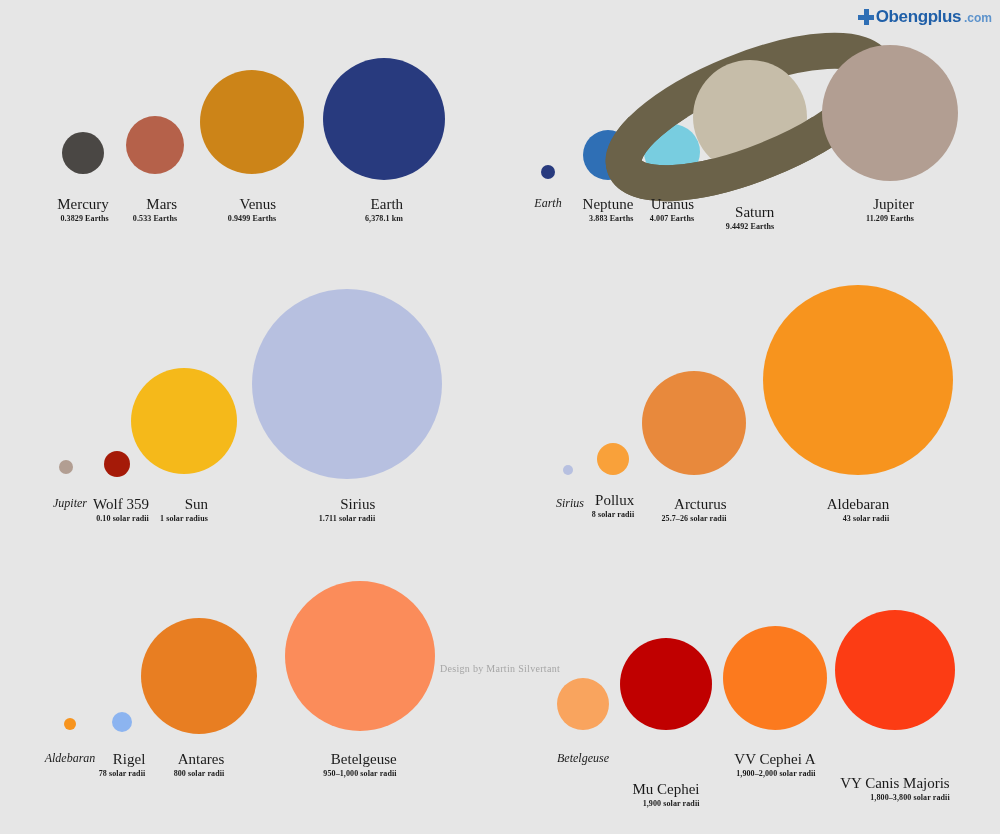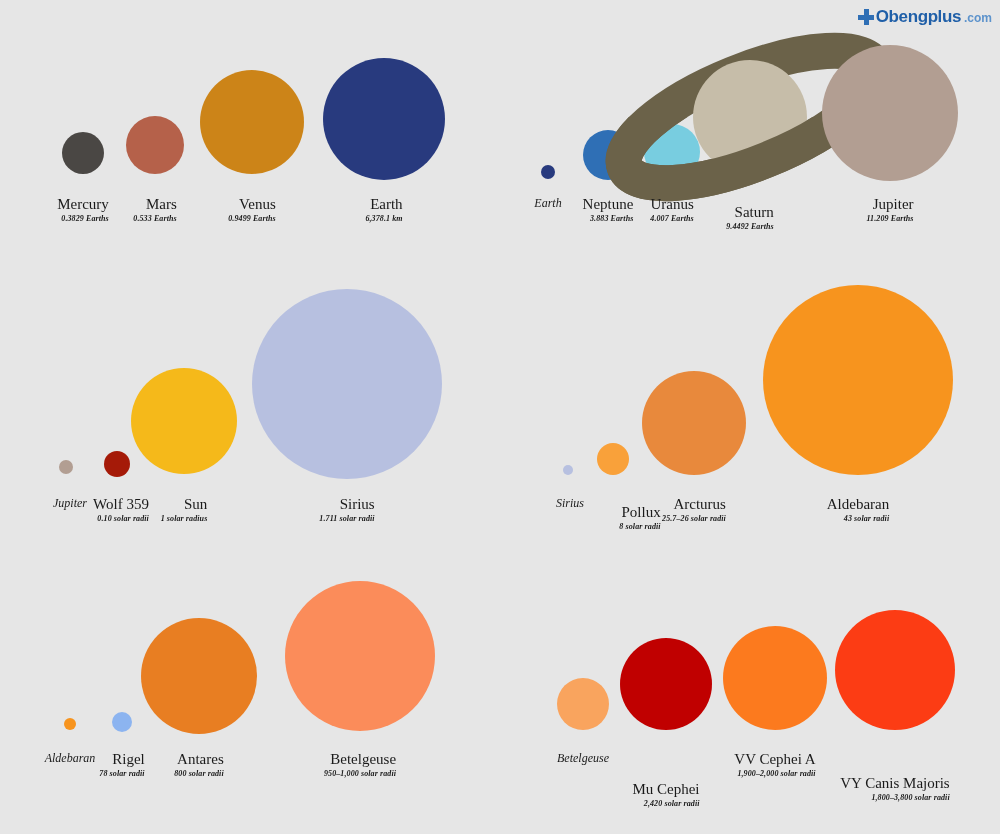--- a/index.html
+++ b/index.html
@@ -77,21 +77,20 @@
   .label .name {
     display: block;
     font-size: 15px;
     line-height: 17px;
     font-family: "Liberation Serif", "DejaVu Serif", serif;
   }
   .label .value {
     display: block;
     font-size: 8px;
     line-height: 11px;
-    font-style: italic;
     font-weight: bold;
     font-family: "Liberation Serif", "DejaVu Serif", serif;
     letter-spacing: 0.1px;
   }
   .label.small .name {
     font-size: 12px;
     font-style: italic;
     line-height: 15px;
   }
 
@@ -207,21 +206,21 @@
         <span class="name">Sun</span>
         <span class="value">1 solar radius</span>
       </div>
       <div class="label" style="left: 347px; top: 496px;">
         <span class="name">Sirius</span>
         <span class="value">1.711 solar radii</span>
       </div>
       <div class="label small" style="left: 570px; top: 496px;">
         <span class="name">Sirius</span>
       </div>
-      <div class="label" style="left: 613px; top: 504px; margin-left: 27px;">
+      <div class="label" style="left: 613px; top: 492px;">
         <span class="name">Pollux</span>
         <span class="value">8 solar radii</span>
       </div>
       <div class="label" style="left: 694px; top: 496px;">
         <span class="name">Arcturus</span>
         <span class="value">25.7–26 solar radii</span>
       </div>
       <div class="label" style="left: 858px; top: 496px;">
         <span class="name">Aldebaran</span>
         <span class="value">43 solar radii</span>
@@ -239,26 +238,27 @@
       </div>
       <div class="label" style="left: 360px; top: 751px;">
         <span class="name">Betelgeuse</span>
         <span class="value">950–1,000 solar radii</span>
       </div>
       <div class="label small" style="left: 583px; top: 751px;">
         <span class="name">Betelgeuse</span>
       </div>
       <div class="label" style="left: 666px; top: 781px;">
         <span class="name">Mu Cephei</span>
-        <span class="value">2,420 solar radii</span>
+        <span class="value">1,900 solar radii</span>
       </div>
       <div class="label" style="left: 775px; top: 751px;">
         <span class="name">VV Cephei A</span>
         <span class="value">1,900–2,000 solar radii</span>
       </div>
       <div class="label" style="left: 895px; top: 775px;">
         <span class="name">VY Canis Majoris</span>
         <span class="value">1,800–3,800 solar radii</span>
       </div>
     </div>
 
+  <div class="credit">Design by Martin Silvertant</div>
 
 </div>
 
 </body></html>

